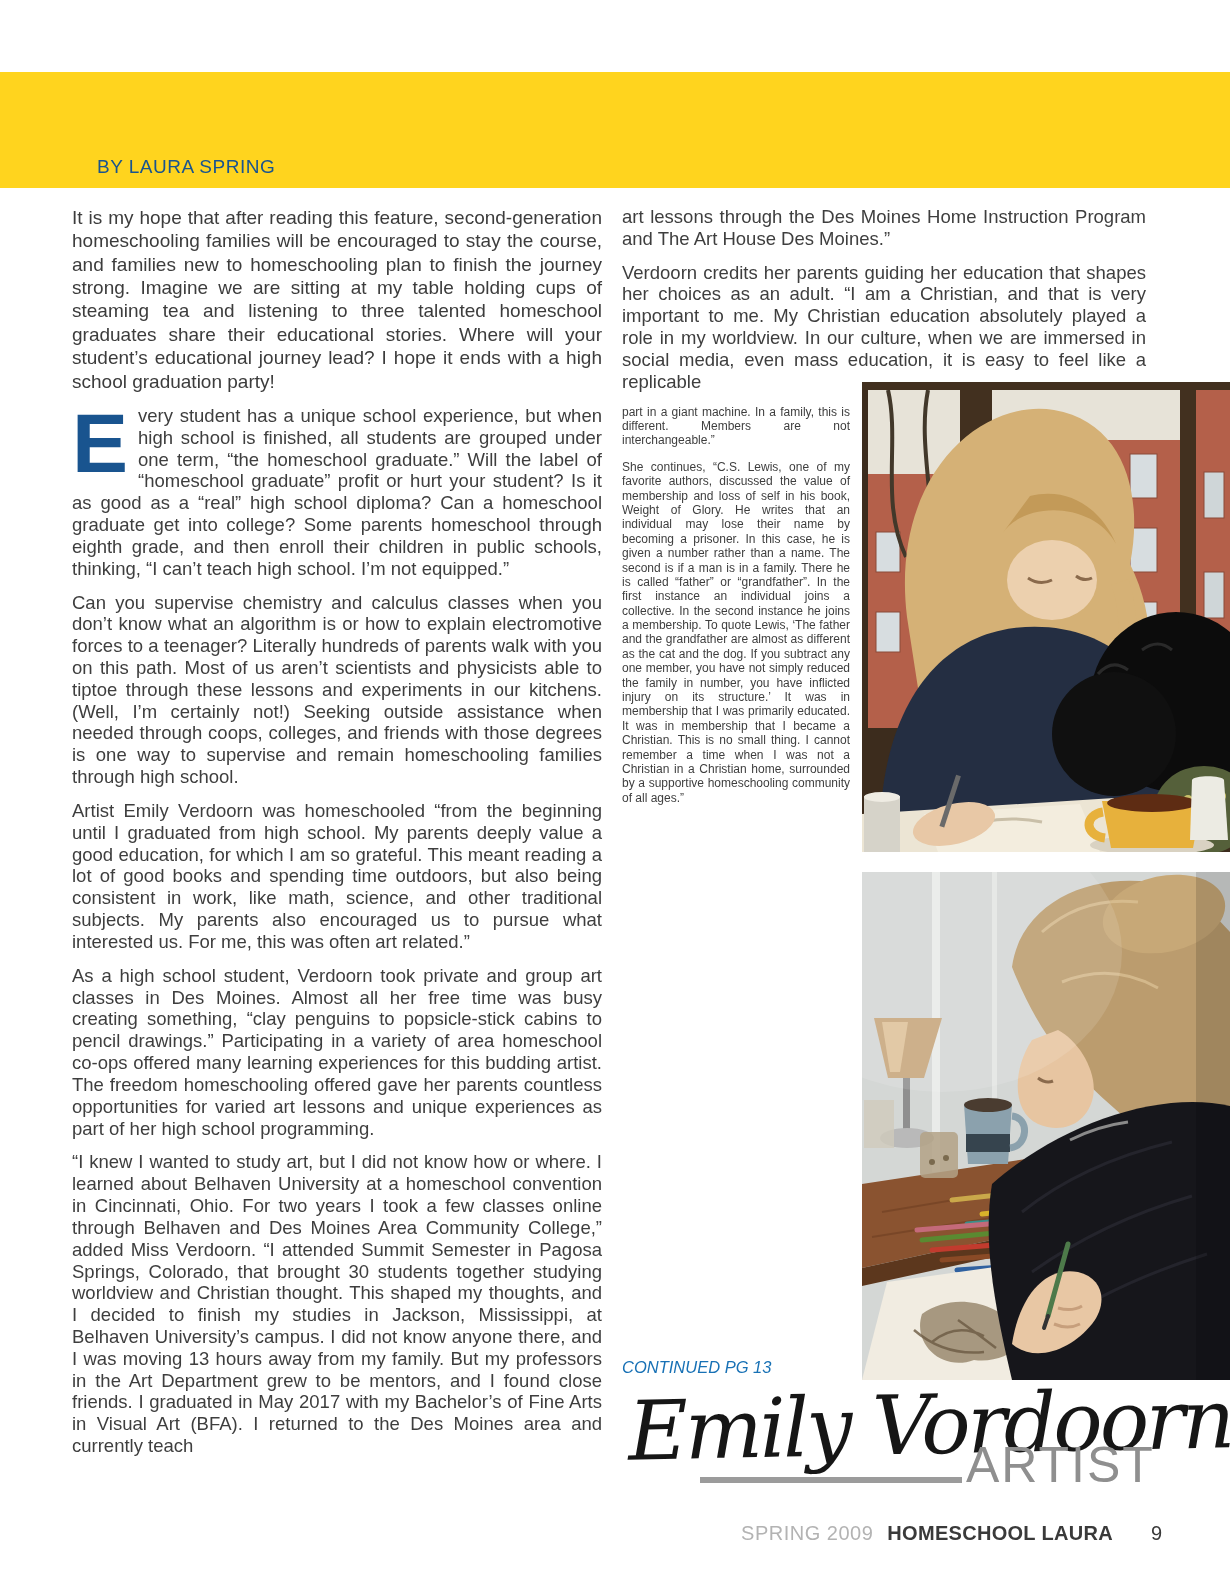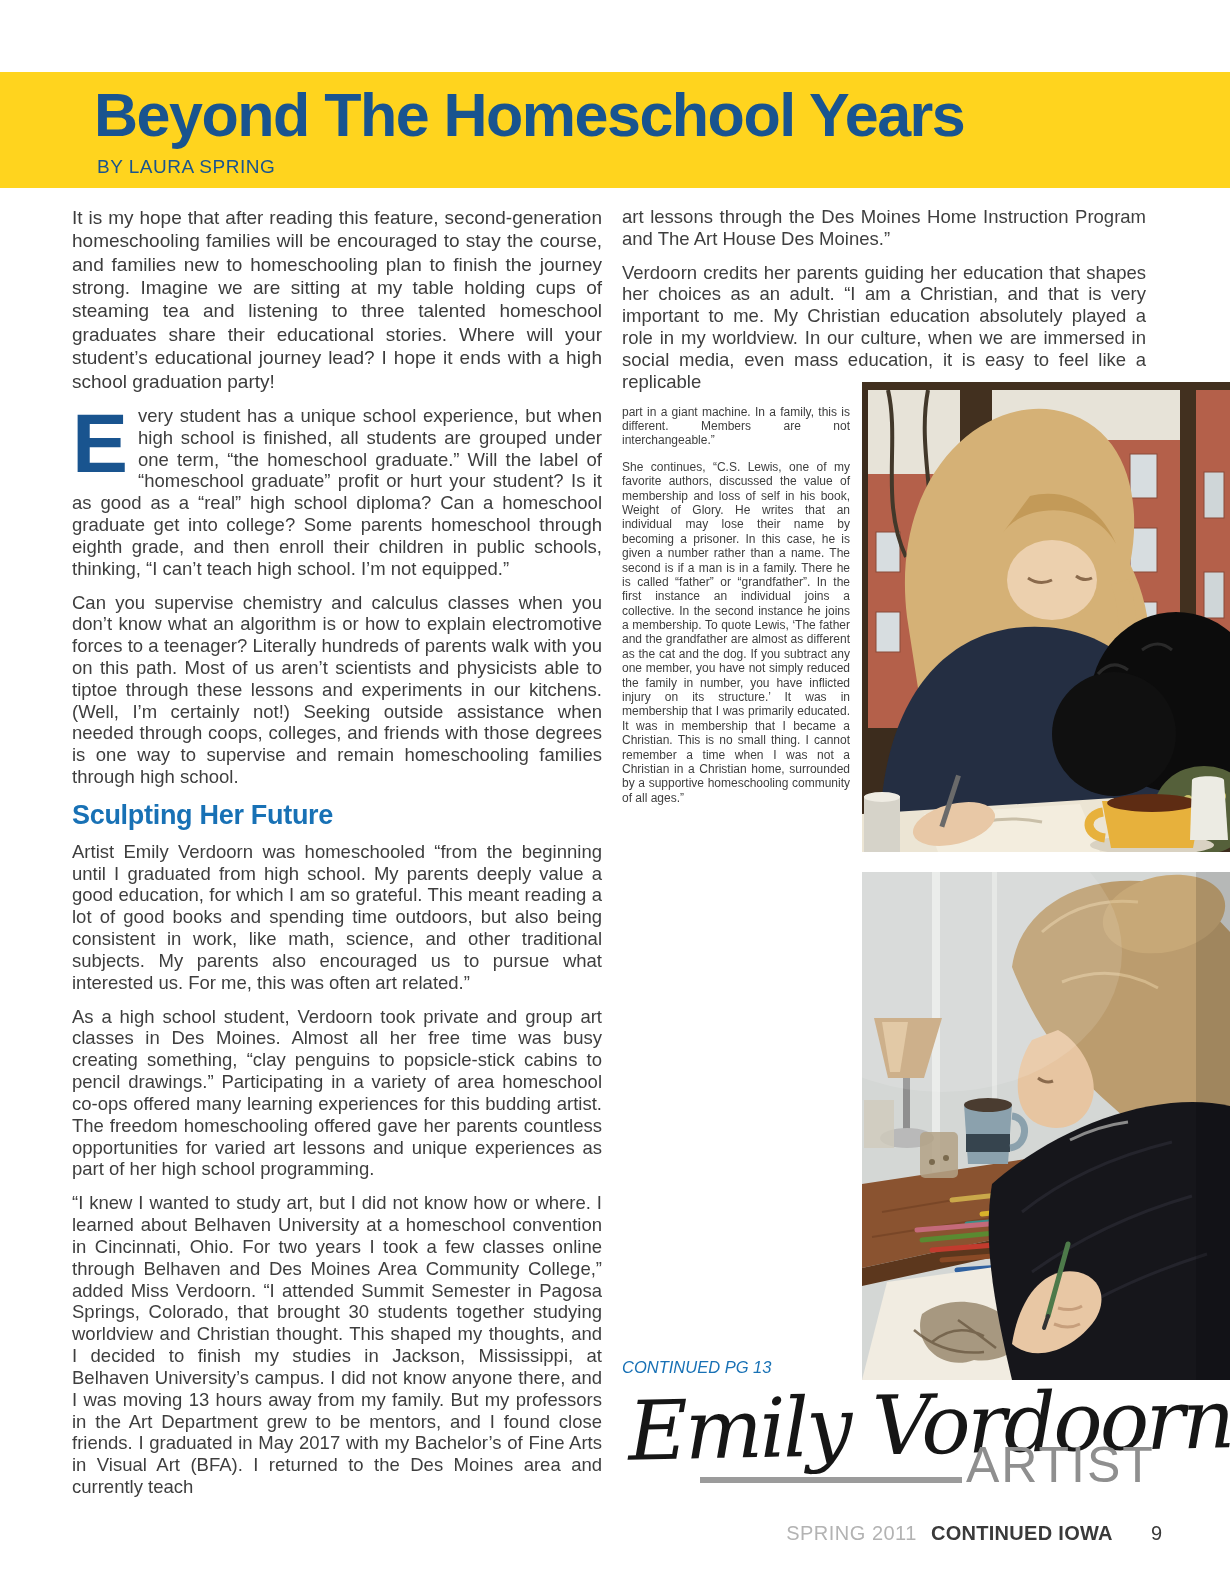--- a/index.html
+++ b/index.html
@@ -49,29 +49,27 @@
   .footer .season { color:#B3B3B3; letter-spacing:.5px; }
   .footer .pub    { color:#3A3A3A; font-weight:bold; margin-left:14px; letter-spacing:.3px; }
   .footer .pagenum{ color:#3A3A3A; margin-left:38px; }
 </style>
 </head>
 <body>
 
 <div id="page">
 
   <div class="banner">
-    <div class="title">Beyond The Homeschool Years</div>
     <div class="byline">BY LAURA SPRING</div>
   </div>
 
   <div class="col col-left">
     <p class="intro">It is my hope that after reading this feature, second-generation homeschooling families will be encouraged to stay the course, and families new to homeschooling plan to finish the journey strong. Imagine we are sitting at my table holding cups of steaming tea and listening to three talented homeschool graduates share their educational stories.  Where will your student’s educational journey lead? I hope it ends with a high school graduation party!</p>
     <p><span class="dropcap">E</span><span>very student has a unique school experience, but when high school is finished, all students are grouped under one term, “the homeschool graduate.” Will the label of “homeschool graduate” profit or hurt your student? Is it as good as a “real” high school diploma? Can a homeschool graduate get into college? Some parents homeschool through eighth grade, and then enroll their children in public schools, thinking, “I can’t teach high school. I’m not equipped.”</span></p>
     <p>Can you supervise chemistry and calculus classes when you don’t know what an algorithm is or how to explain electromotive forces to a teenager? Literally hundreds of parents walk with you on this path. Most of us aren’t scientists and physicists able to tiptoe through these lessons and experiments in our kitchens. (Well, I’m certainly not!) Seeking outside assistance when needed through coops, colleges, and friends with those degrees is one way to supervise and remain homeschooling families through high school.</p>
-    <h2 class="section">Sculpting Her Future</h2>
     <p>Artist Emily Verdoorn was homeschooled “from the beginning until I graduated from high school. My parents deeply value a good education, for which I am so grateful.  This meant reading a lot of good books and spending time outdoors, but also being consistent in work, like math, science, and other traditional subjects. My parents also encouraged us to pursue what interested us. For me, this was often art related.”</p>
     <p>As a high school student, Verdoorn took private and group art classes in Des Moines. Almost all her free time was busy creating something, “clay penguins to popsicle-stick cabins to pencil drawings.” Participating in a variety of area homeschool co-ops offered many learning experiences for this budding artist. The freedom homeschooling offered gave her parents countless opportunities for varied art lessons and unique experiences as part of her high school programming.</p>
     <p>“I knew I wanted to study art, but I did not know how or where. I learned about Belhaven University at a homeschool convention in Cincinnati, Ohio. For two years I took a few classes online through Belhaven and Des Moines Area Community College,” added Miss Verdoorn. “I attended Summit Semester in Pagosa Springs, Colorado, that brought 30 students together studying worldview and Christian thought. This shaped my thoughts, and I decided to finish my studies in Jackson, Mississippi, at Belhaven University’s campus. I did not know anyone there, and I was moving 13 hours away from my family. But my professors in the Art Department grew to be mentors, and I found close friends. I graduated in May 2017 with my Bachelor’s of Fine Arts in Visual Art (BFA). I returned to the Des Moines area and currently teach</p>
   </div>
 
   <div class="col col-right">
     <p>art lessons through the Des Moines Home Instruction Program and The Art House Des Moines.”</p>
     <p>Verdoorn credits her parents guiding her education that shapes her choices as an adult. “I am a Christian, and that is very important to me. My Christian education absolutely played a role in my worldview. In our culture, when we are immersed in social media, even mass education, it is easy to feel like a replicable</p>
     <p class="narrow">part in a giant machine. In a family, this is different. Members are not interchangeable.”</p>
     <p class="narrow">She continues, “C.S. Lewis, one of my favorite authors, discussed the value of membership and loss of self in his book, Weight of Glory. He writes that an individual may lose their name by becoming a prisoner. In this case, he is given a number rather than a name. The second is if a man is in a family. There he is called “father” or “grandfather”. In the first instance an individual joins a collective. In the second instance he joins a membership. To quote Lewis, ‘The father and the grandfather are almost as different as the cat and the dog. If you subtract any one member, you have not simply reduced the family in number, you have inflicted injury on its structure.’ It was in membership that I was primarily educated. It was in membership that I became a Christian. This is no small thing. I cannot remember a time when I was not a Christian in a Christian home, surrounded by a supportive homeschooling community of all ages.”</p>
@@ -211,18 +209,18 @@
       <ellipse cx="80" cy="80" rx="180" ry="140" fill="#ffffff" opacity=".12"></ellipse>
       <rect x="334" y="0" width="34" height="508" fill="#000000" opacity=".14"></rect>
     </svg>
   </div>
 
   <div class="signature">Emily Vordoorn</div>
   <div class="sig-rule"></div>
   <div class="sig-title">ARTIST</div>
 
   <div class="footer">
-    <span class="season">SPRING 2011</span>
-    <span class="pub">CONTINUED IOWA</span>
+    <span class="season">SPRING 2009</span>
+    <span class="pub">HOMESCHOOL LAURA</span>
     <span class="pagenum">9</span>
   </div>
 
 </div>
 
 </body></html>

